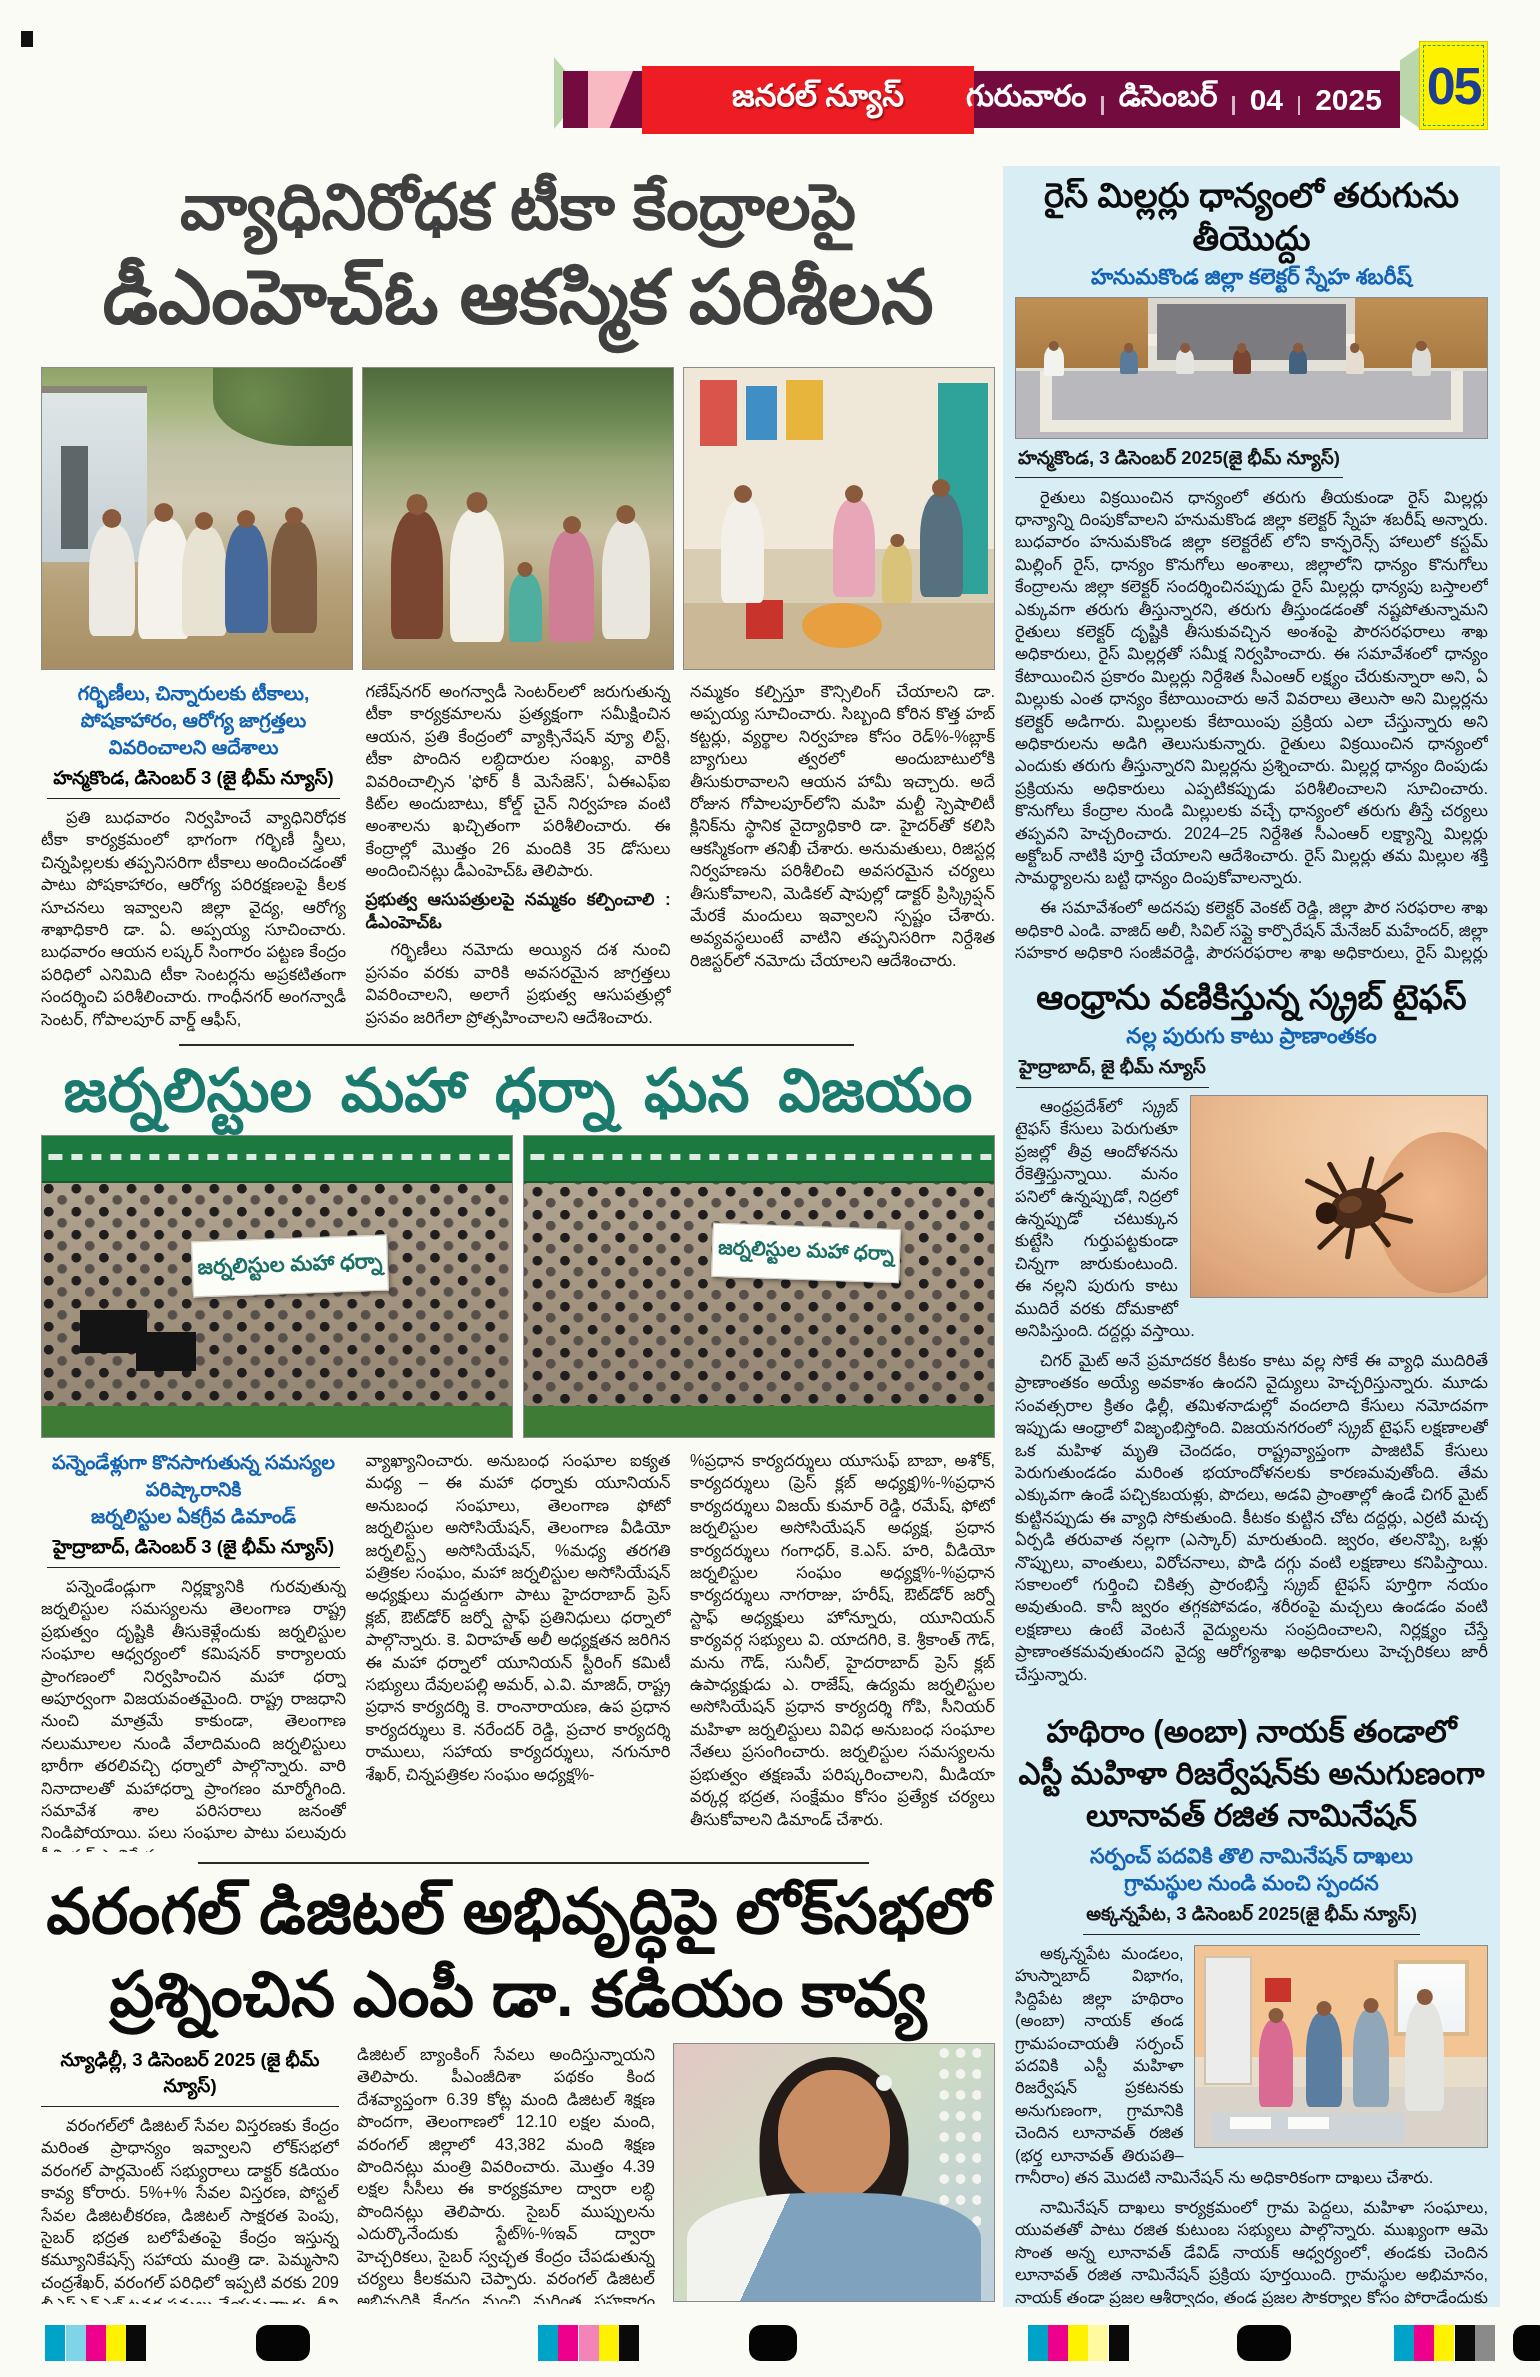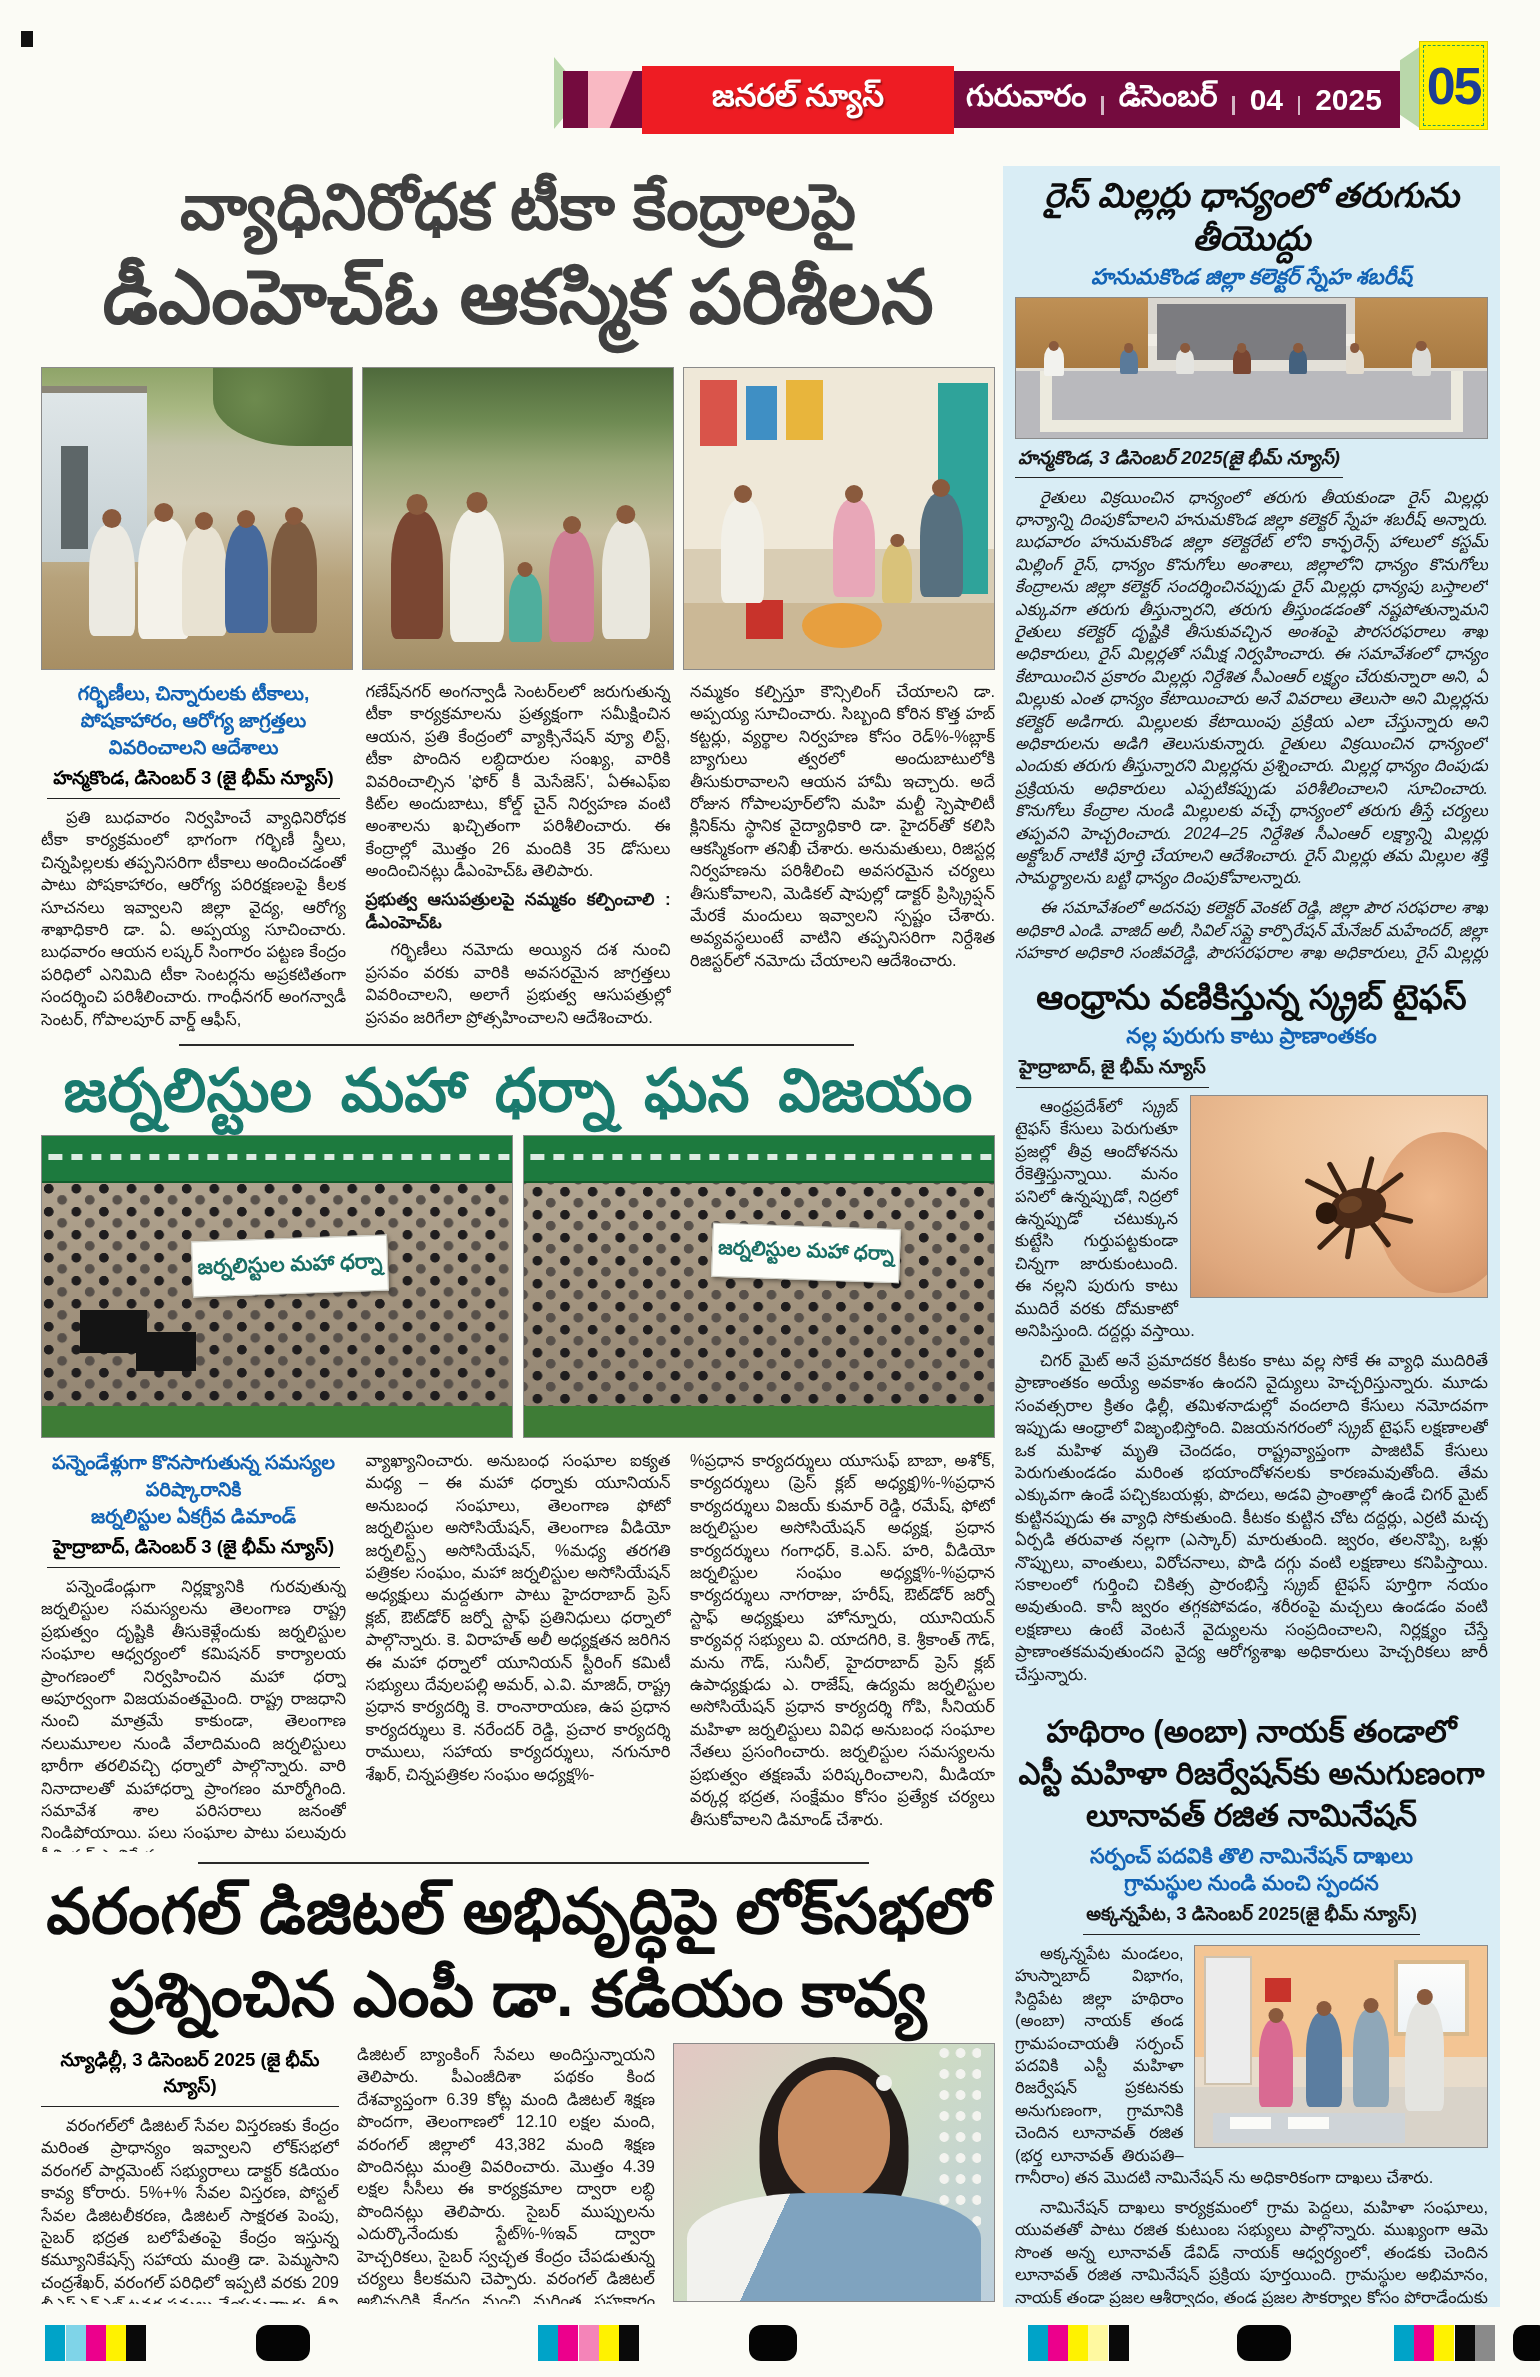--- a/index.html
+++ b/index.html
@@ -27,21 +27,21 @@
   .tvring::after{content:"";position:absolute;left:5.2px;top:3px;width:6px;height:9px;border-radius:50%;background:#1d3e93;}
   .tvname{color:#d41f26;font-size:11.2px;font-weight:900;line-height:11.2px;}
   .tvstrip{margin:0.7px 3px 0;background:#1d3e93;color:#fff;font-size:5.2px;letter-spacing:0.7px;line-height:7.5px;}
   .chevron{position:absolute;left:554px;top:57px;width:30px;height:72px;background:#b9d7aa;
         clip-path:polygon(0 0,100% 50%,0 100%);}
   .band{position:absolute;left:563px;top:71px;width:837px;height:57px;background:#740b3e;}
   .band-pink{position:absolute;left:25px;top:0;width:45px;height:57px;background:#f9b9c3;
         clip-path:polygon(0 0,100% 0,48% 100%,0 100%);}
   .band-red{position:absolute;left:79px;top:-5.2px;width:312px;height:68px;background:#ee1c23;
         display:flex;align-items:center;justify-content:center;color:#fff;font-size:31px;font-weight:900;
-        text-shadow:1.5px 1.5px 1.5px rgba(60,0,0,.5);}
+        text-shadow:1.5px 1.5px 1.5px rgba(60,0,0,.5);padding-left:20px;}
   .band-date{position:absolute;left:403px;top:0;height:57px;display:flex;align-items:center;gap:15px;
         color:#fff;font-size:30px;font-weight:900;}
   .vsep{width:2.2px;height:19.4px;background:rgba(255,255,255,.7);margin-top:12px;}
   .bevel{position:absolute;left:1400px;top:45px;width:22.4px;height:85px;background:#b9d7aa;
         clip-path:polygon(100% 0,100% 100%,0 82%,0 18%);}
   .pagenum{position:absolute;left:1419px;top:41px;width:69px;height:89px;background:#fff200;
         border:1.5px solid #d8c800;box-sizing:border-box;display:flex;align-items:center;justify-content:center;
         outline:1.5px dashed #2a9d5c;outline-offset:-5.2px;
         color:#1d3e93;font-size:52px;font-weight:900;letter-spacing:-2.2px;transform-origin:center;}
   
@@ -219,21 +219,21 @@
       <div class="abs" style="right:4%;top:0;width:14%;height:100%;background:radial-gradient(circle at 50% 9px,#f3f3ef 4.5px,transparent 5.2px) 0 0/16.4px 21px;"></div>
       <div class="abs" style="left:50%;top:5%;transform:translateX(-50%);width:149px;height:179px;background:#221b18;border-radius:50% 50% 42% 42%;"></div>
       <div class="abs" style="left:50%;top:10%;transform:translateX(-50%);width:112px;height:131px;background:#c98e63;border-radius:48%;"></div>
       <div class="abs" style="left:4%;bottom:0;width:92%;height:42%;border-radius:42% 42% 0 0;background:linear-gradient(115deg,#f2f2ee 0% 30%,#7fa3bf 30% 100%);"></div>
       <div class="abs" style="left:63%;top:12%;width:16.4px;height:16.4px;border-radius:50%;background:#f3f3ef;"></div>
     </div>
   </div>
 
   <div class="panel">
 
-    <div class="sec" style="top:0;height:802px;font-style:italic;">
+    <div class="sec" style="top:0;height:802px;">
       <h2>రైస్ మిల్లర్లు ధాన్యంలో తరుగును తీయొద్దు</h2>
       <div class="kicker">హనుమకొండ జిల్లా కలెక్టర్ స్నేహ శబరీష్</div>
       <div class="photo" style="width:100%;height:142px;margin:7.5px 0 1.5px;background:linear-gradient(180deg,#d9d6cf 0% 26%,#efece4 26% 34%,#e3e0d8 34% 52%,#b9b9bd 52% 100%);">
         <div class="abs" style="left:0;top:0;width:28%;height:50%;background:linear-gradient(#bf9055,#a87a42);"></div>
         <div class="abs" style="right:0;top:0;width:28%;height:50%;background:linear-gradient(#bf9055,#a87a42);"></div>
         <div class="abs" style="left:30%;top:4%;width:40%;height:40%;background:#7c7c80;"></div>
         <div class="abs" style="left:5%;bottom:4%;width:90%;height:44%;border:12px solid #eceade;border-top:none;box-sizing:border-box;"></div>
         <div class="fig" style="left:6%;bottom:44%;width:19.4px;height:30px;background:#f2f2ee;--hs:10.4px;"></div>
         <div class="fig" style="left:22%;bottom:46%;width:18px;height:25px;background:#5a7a9a;--hs:9.7px;"></div>
         <div class="fig" style="left:34%;bottom:46%;width:18px;height:25px;background:#e4e4e0;--hs:9.7px;"></div>

